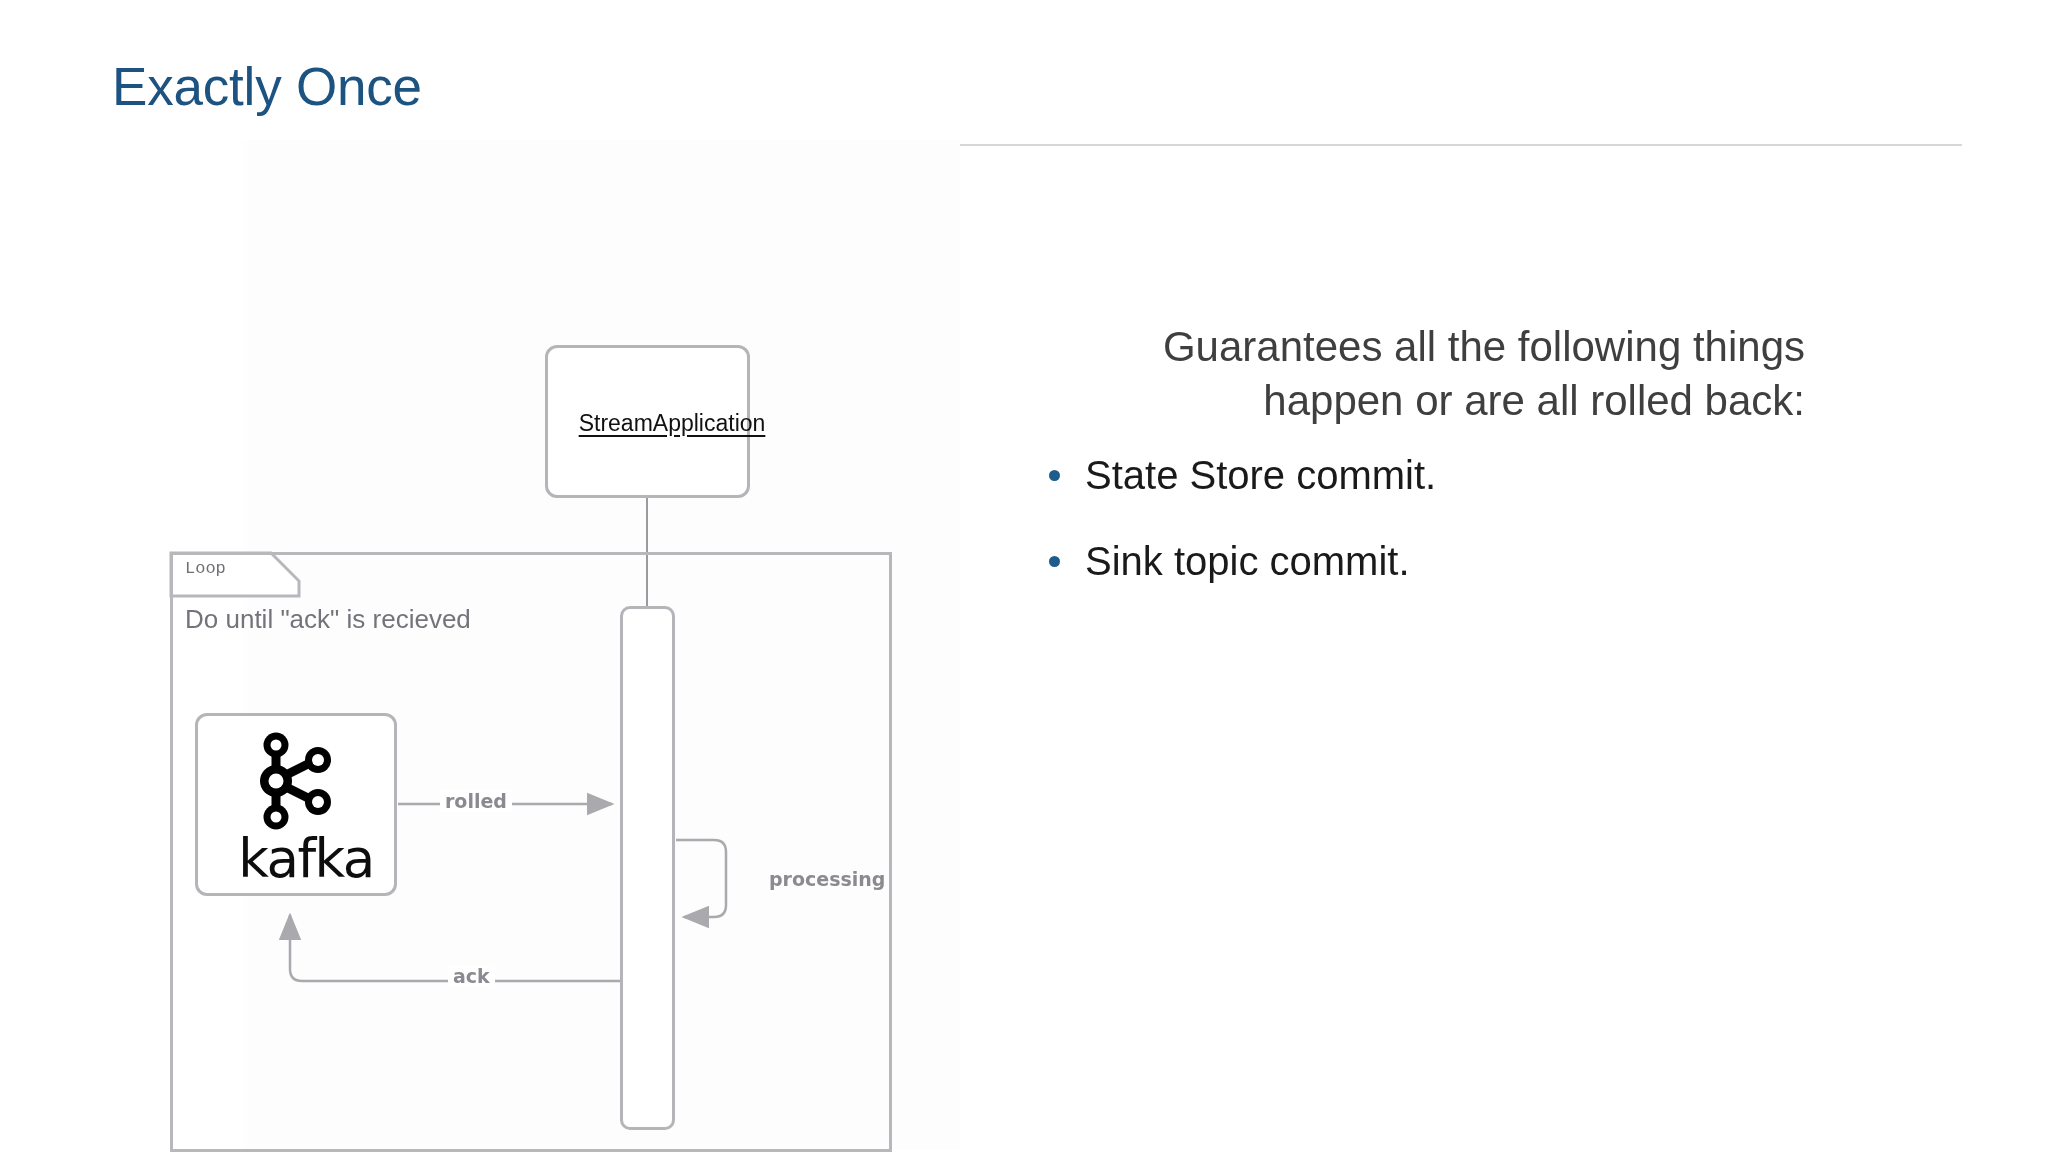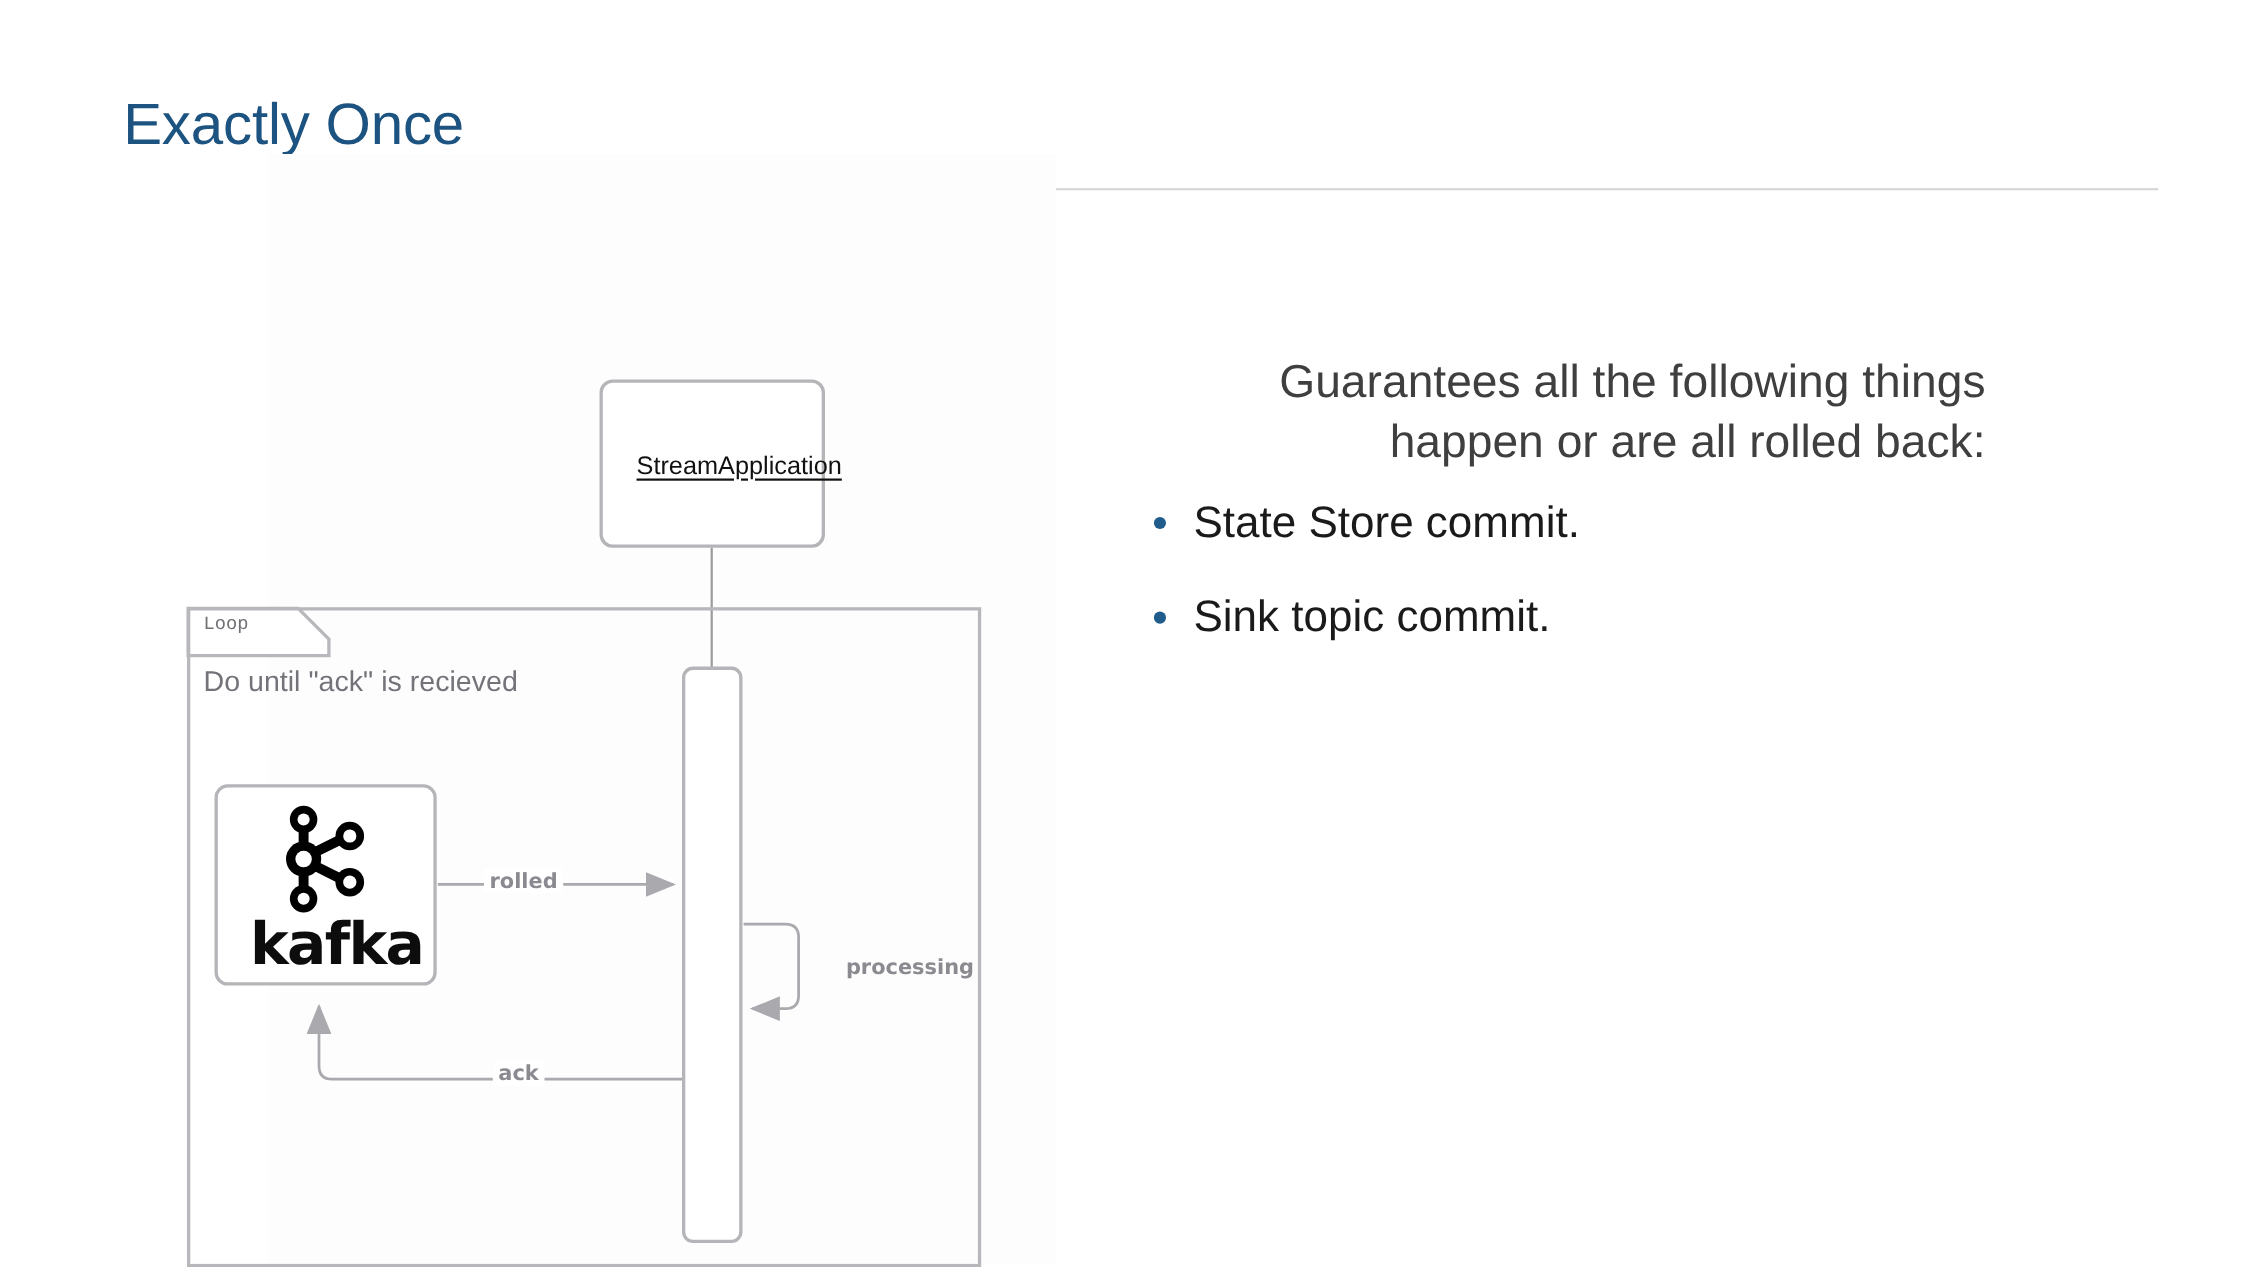--- a/index.html
+++ b/index.html
@@ -17,21 +17,21 @@
     width: 2048px;
     height: 1152px;
     background: #ffffff;
     overflow: hidden;
   }
 
   
   #title-block {
     position: absolute;
     left: 112px;
-    top: 85px;
+    top: 58px;
     width: 1850px;
     height: 90px;
   }
   #page-title {
     font-size: 53px;
     font-weight: 400;
     color: #1C5380;
     letter-spacing: -0.2px;
     line-height: 1.1;
     white-space: nowrap;
@@ -160,21 +160,21 @@
     height: 105px;
   }
   #kafka-wordmark {
     position: absolute;
     left: 195px;
     top: 688px;
     width: 222px;
     text-align: center;
     font-family: "DejaVu Sans", sans-serif;
     font-size: 53px;
-    font-weight: 700;
+    font-weight: 400;
     color: #0d0d0d;
     letter-spacing: -1.5px;
   }
 
   
   #message-label {
     position: absolute;
     left: 440px;
     top: 650px;
     font-family: "DejaVu Sans", sans-serif;

